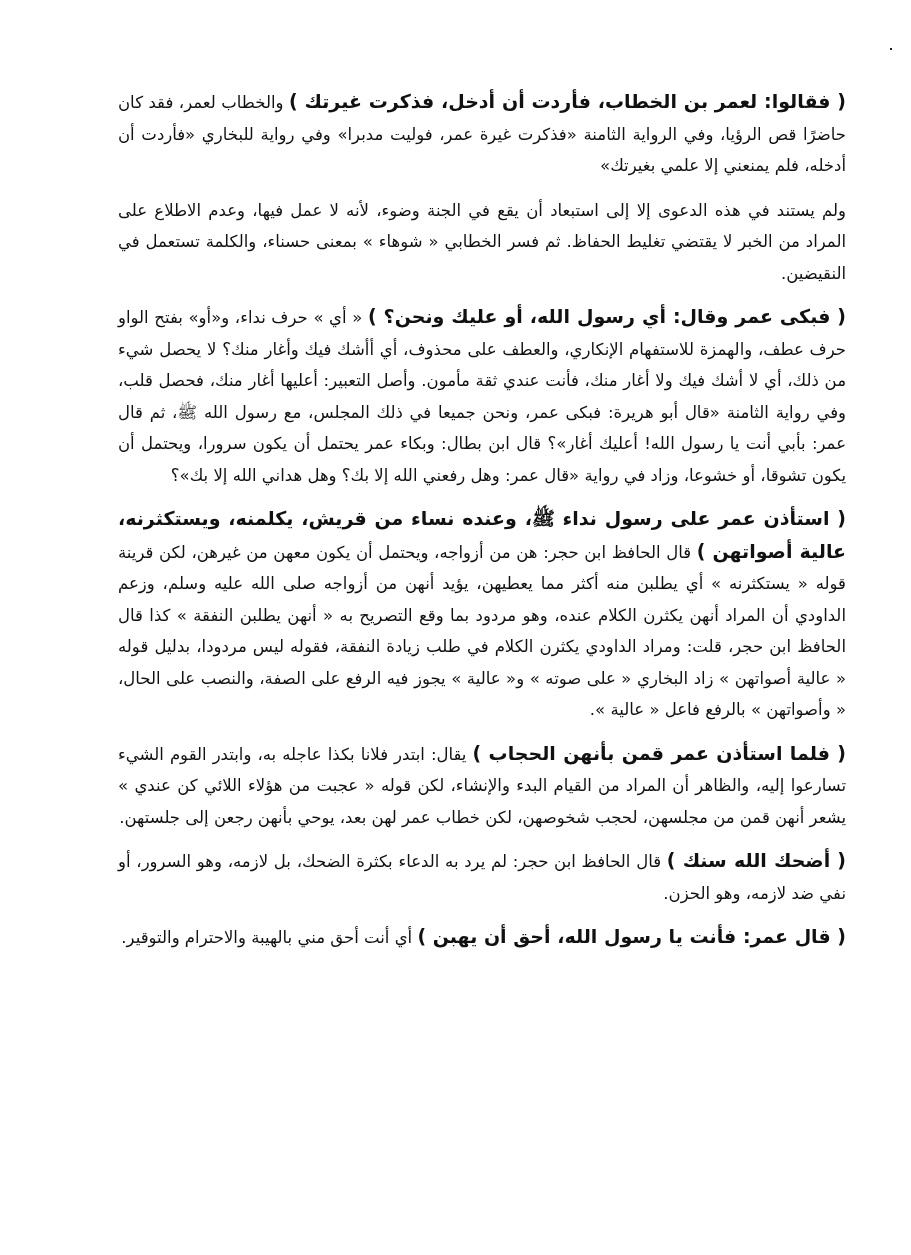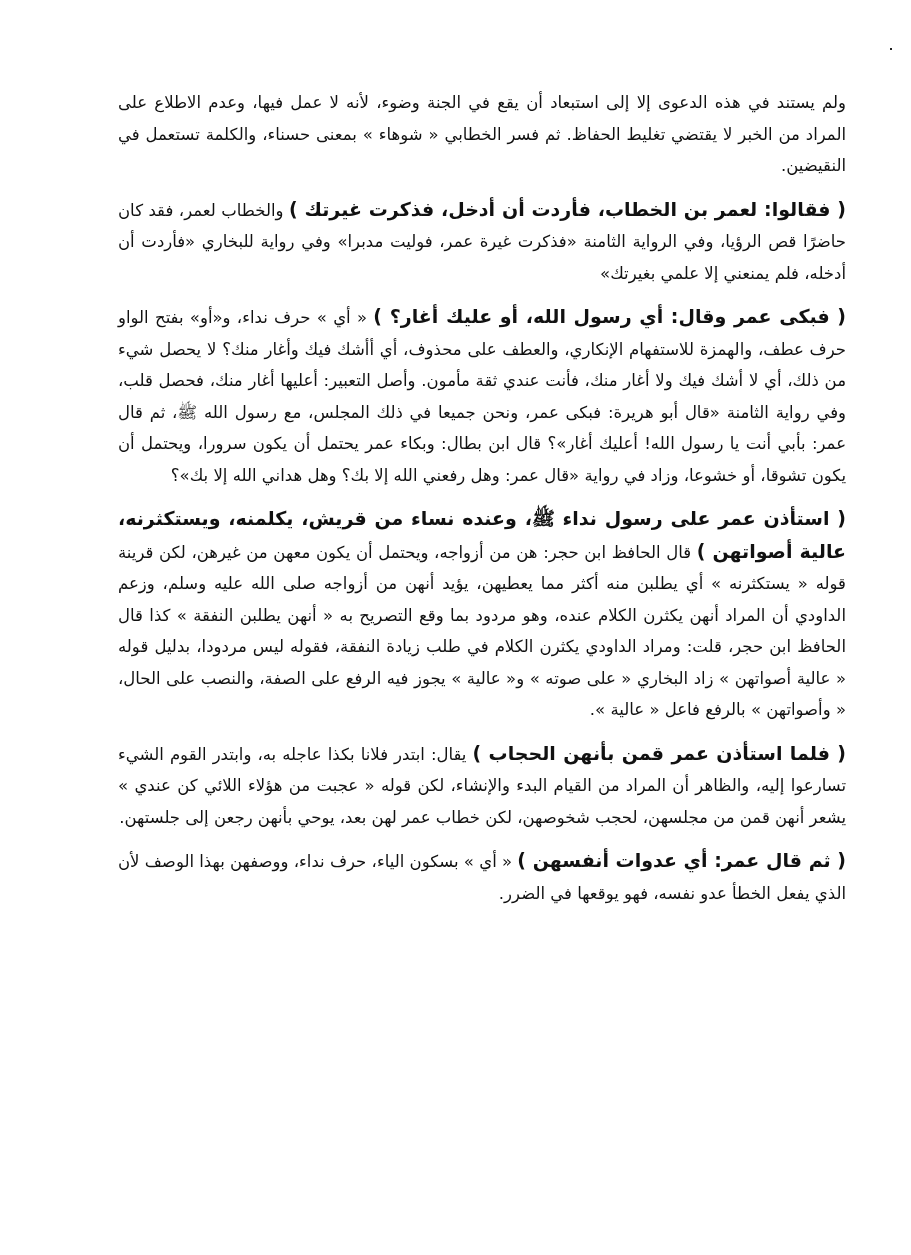--- a/index.html
+++ b/index.html
@@ -19,38 +19,42 @@
     }
     .dot-mark { position: absolute; left: 890px; top: 48px; width: 2px; height: 2px; background: #222; }
   </style>
 </head>
 <body>
 
 <div class="dot-mark"></div>
 
 <div class="page">
   <p class="para">
+    <span class="bold">( فقالوا: لعمر بن الخطاب، فأردت أن أدخل، فذكرت غيرتك )</span>
+    <span>والخطاب لعمر، فقد كان حاضرًا قص الرؤيا، وفي الرواية الثامنة «فذكرت غيرة عمر، فوليت مدبرا» وفي رواية للبخاري «فأردت أن أدخله، فلم يمنعني إلا علمي بغيرتك»</span>
+  </p>
+  <p class="para">
     <span class="bold"></span>
     <span>ولم يستند في هذه الدعوى إلا إلى استبعاد أن يقع في الجنة وضوء، لأنه لا عمل فيها، وعدم الاطلاع على المراد من الخبر لا يقتضي تغليط الحفاظ. ثم فسر الخطابي « شوهاء » بمعنى حسناء، والكلمة تستعمل في النقيضين.</span>
   </p>
   <p class="para">
-    <span class="bold">( فقالوا: لعمر بن الخطاب، فأردت أن أدخل، فذكرت غيرتك )</span>
-    <span>والخطاب لعمر، فقد كان حاضرًا قص الرؤيا، وفي الرواية الثامنة «فذكرت غيرة عمر، فوليت مدبرا» وفي رواية للبخاري «فأردت أن أدخله، فلم يمنعني إلا علمي بغيرتك»</span>
-  </p>
-  <p class="para">
-    <span class="bold">( فبكى عمر وقال: أي رسول الله، أو عليك أغار؟ )</span>
+    <span class="bold">( فبكى عمر وقال: أي رسول الله، أو عليك ونحن؟ )</span>
     <span>« أي » حرف نداء، و«أو» بفتح الواو حرف عطف، والهمزة للاستفهام الإنكاري، والعطف على محذوف، أي أأشك فيك وأغار منك؟ لا يحصل شيء من ذلك، أي لا أشك فيك ولا أغار منك، فأنت عندي ثقة مأمون. وأصل التعبير: أعليها أغار منك، فحصل قلب، وفي رواية الثامنة «قال أبو هريرة: فبكى عمر، ونحن جميعا في ذلك المجلس، مع رسول الله ﷺ، ثم قال عمر: بأبي أنت يا رسول الله! أعليك أغار»؟ قال ابن بطال: وبكاء عمر يحتمل أن يكون سرورا، ويحتمل أن يكون تشوقا، أو خشوعا، وزاد في رواية «قال عمر: وهل رفعني الله إلا بك؟ وهل هداني الله إلا بك»؟</span>
   </p>
   <p class="para">
     <span class="bold">( استأذن عمر على رسول نداء ﷺ، وعنده نساء من قريش، يكلمنه، ويستكثرنه، عالية أصواتهن )</span>
     <span>قال الحافظ ابن حجر: هن من أزواجه، ويحتمل أن يكون معهن من غيرهن، لكن قرينة قوله « يستكثرنه » أي يطلبن منه أكثر مما يعطيهن، يؤيد أنهن من أزواجه صلى الله عليه وسلم، وزعم الداودي أن المراد أنهن يكثرن الكلام عنده، وهو مردود بما وقع التصريح به « أنهن يطلبن النفقة » كذا قال الحافظ ابن حجر، قلت: ومراد الداودي يكثرن الكلام في طلب زيادة النفقة، فقوله ليس مردودا، بدليل قوله « عالية أصواتهن » زاد البخاري « على صوته » و« عالية » يجوز فيه الرفع على الصفة، والنصب على الحال، « وأصواتهن » بالرفع فاعل « عالية ».</span>
   </p>
   <p class="para">
     <span class="bold">( فلما استأذن عمر قمن بأنهن الحجاب )</span>
     <span>يقال: ابتدر فلانا بكذا عاجله به، وابتدر القوم الشيء تسارعوا إليه، والظاهر أن المراد من القيام البدء والإنشاء، لكن قوله « عجبت من هؤلاء اللائي كن عندي » يشعر أنهن قمن من مجلسهن، لحجب شخوصهن، لكن خطاب عمر لهن بعد، يوحي بأنهن رجعن إلى جلستهن.</span>
   </p>
   <p class="para">
-    <span class="bold">( ثم قال عمر: أي عدوات أنفسهن )</span>
-    <span>« أي » بسكون الياء، حرف نداء، ووصفهن بهذا الوصف لأن الذي يفعل الخطأ عدو نفسه، فهو يوقعها في الضرر.</span>
+    <span class="bold">( أضحك الله سنك )</span>
+    <span>قال الحافظ ابن حجر: لم يرد به الدعاء بكثرة الضحك، بل لازمه، وهو السرور، أو نفي ضد لازمه، وهو الحزن.</span>
+  </p>
+  <p class="para">
+    <span class="bold">( قال عمر: فأنت يا رسول الله، أحق أن يهبن )</span>
+    <span>أي أنت أحق مني بالهيبة والاحترام والتوقير.</span>
   </p>
 </div>
 
 <div class="page-number">٣٠٤</div>
 
 </body></html>

